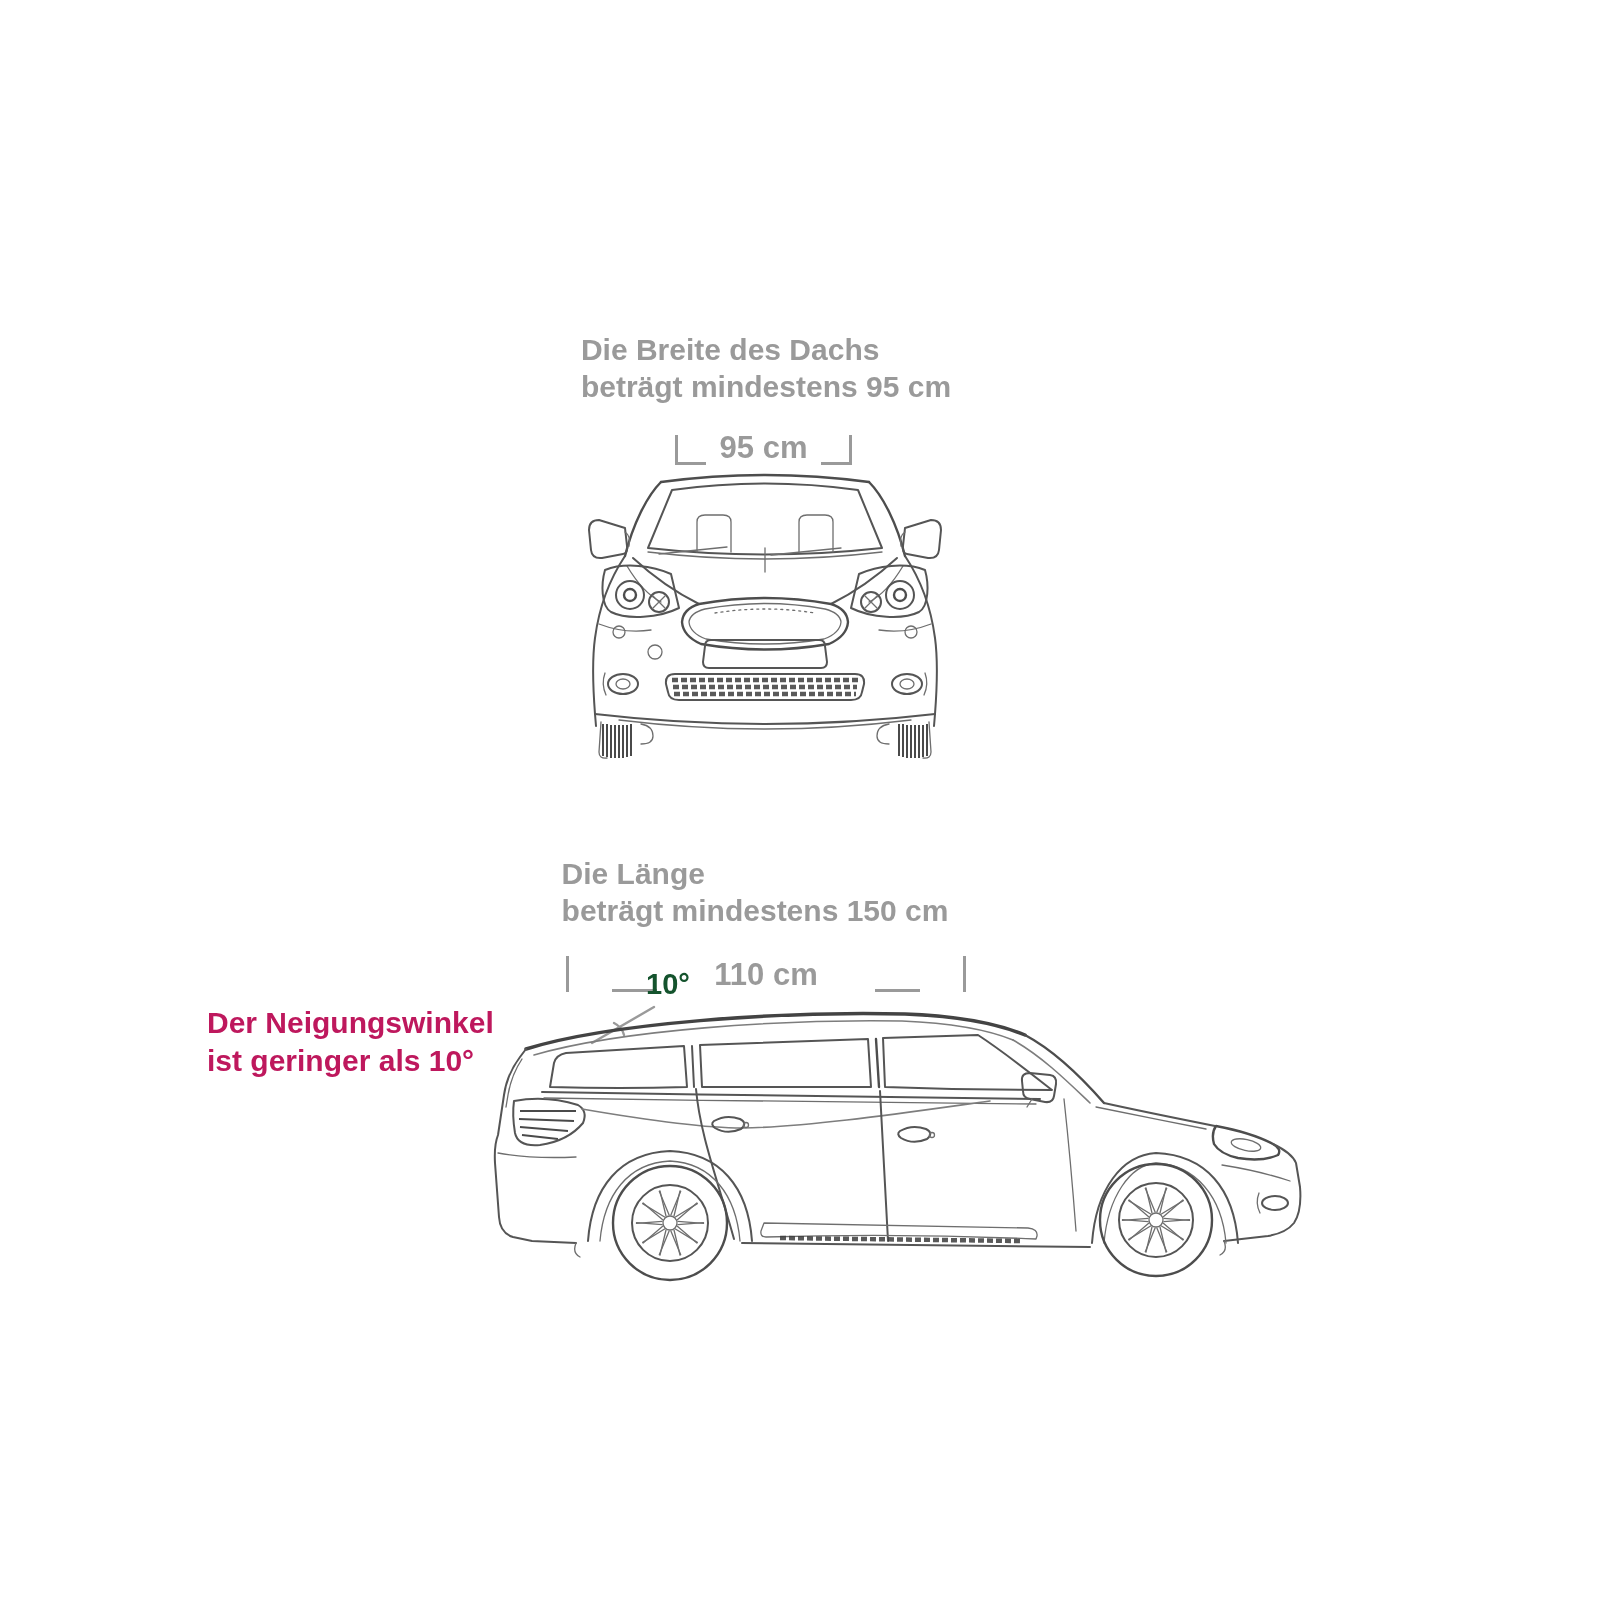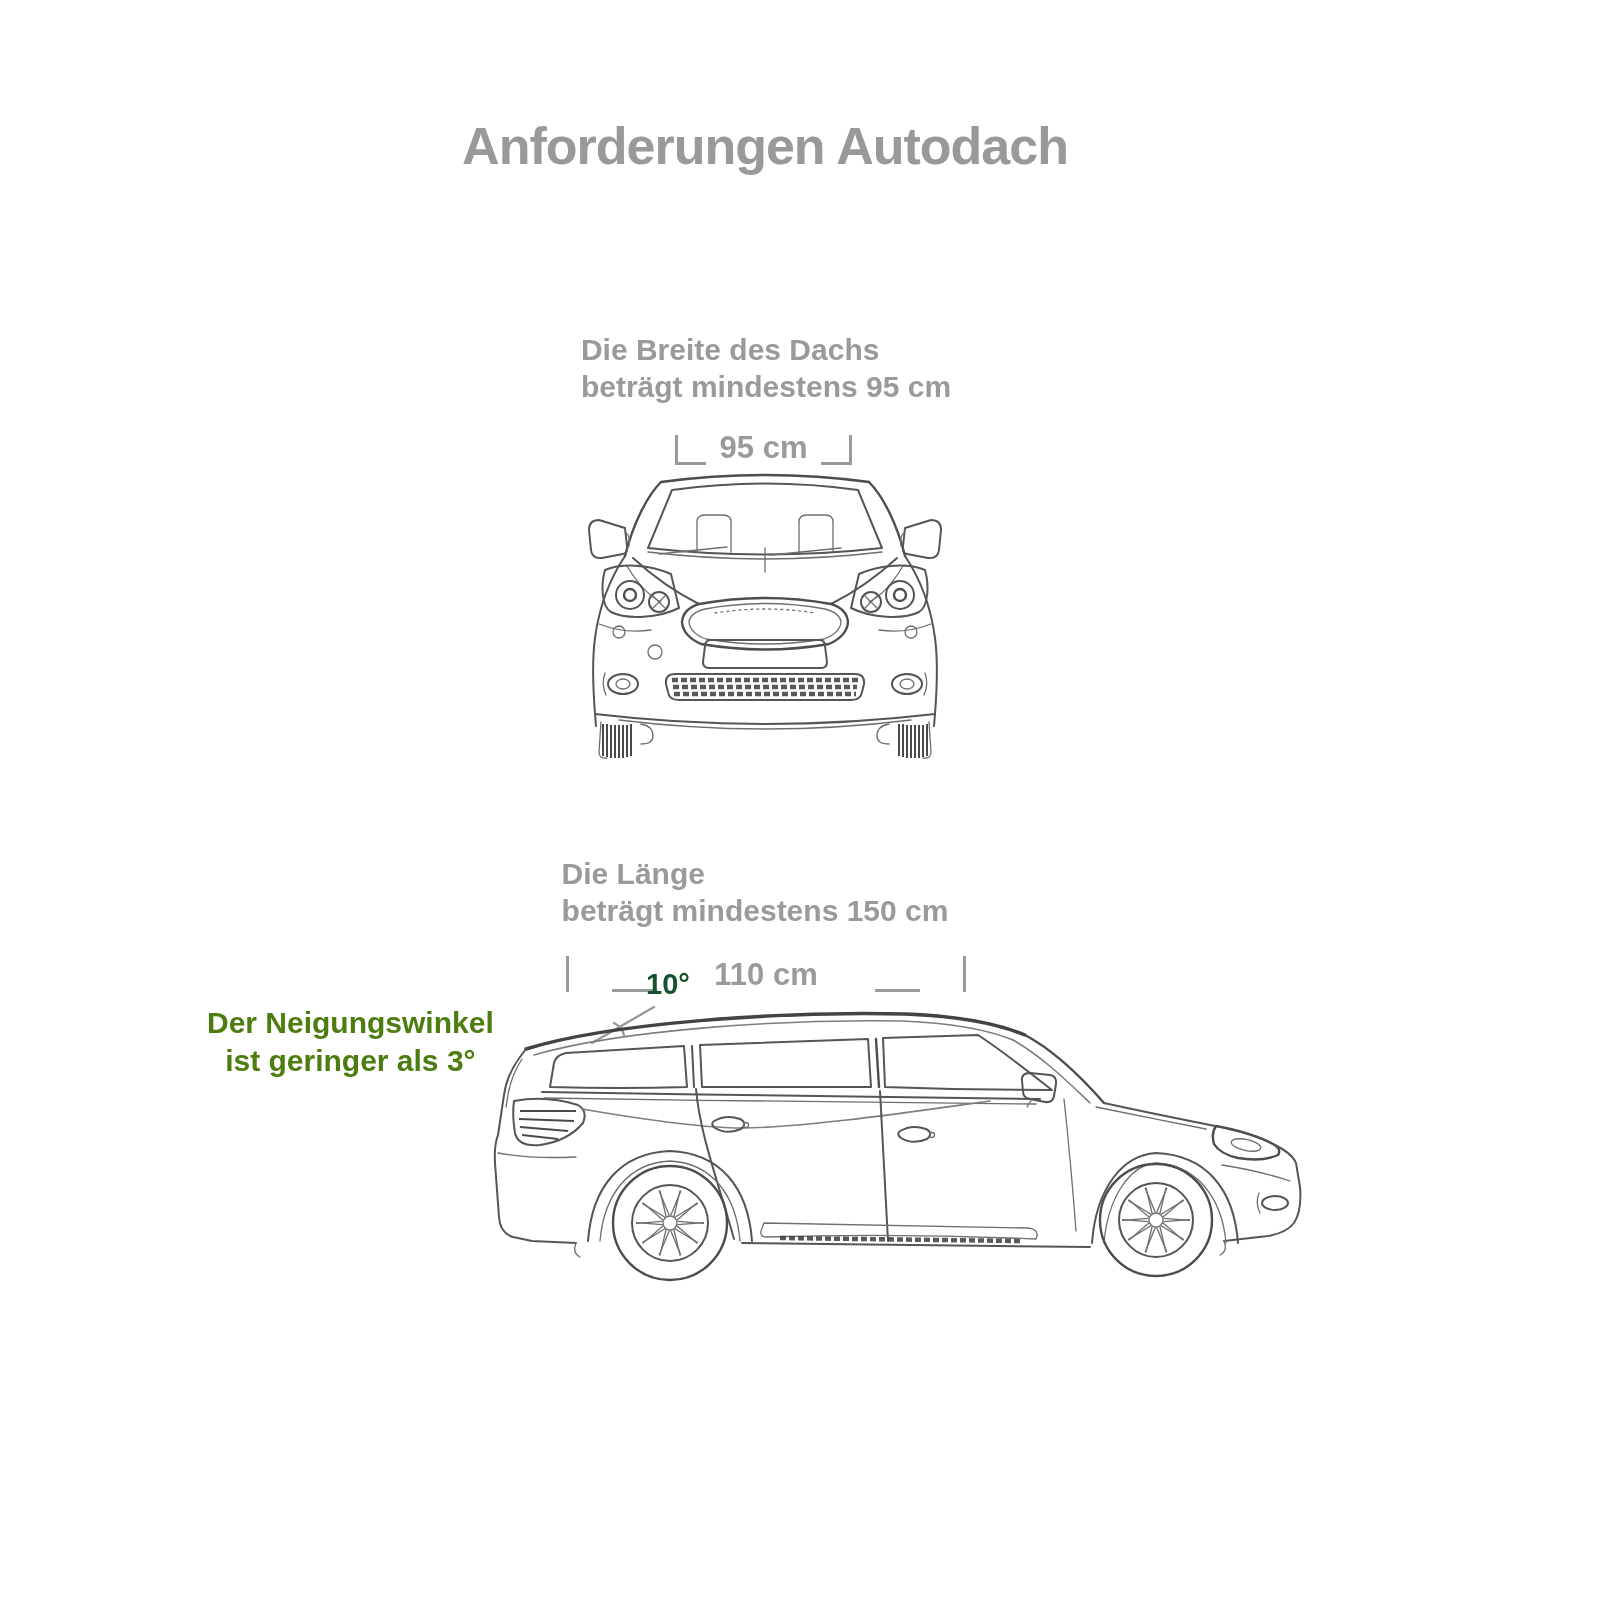--- a/index.html
+++ b/index.html
@@ -28,40 +28,39 @@
   }
   .measure-95{left:675px;top:433px;width:177px;height:32px;}
   .measure-95 .tick{height:30px;}
   .measure-110{left:566px;top:954px;width:400px;height:38px;gap:43px;}
   .measure-110 .tick{height:36px;}
   .angle-label{
     position:absolute;left:646px;top:968px;font-size:29px;font-weight:700;color:#14532d;white-space:nowrap;
   }
   .note{
     position:absolute;left:207px;top:1004px;font-size:30px;font-weight:700;line-height:38px;
-    text-align:center;color:#4d7c0f;white-space:nowrap;
+    text-align:left;color:#be185d;white-space:nowrap;
   }
   .car-svg{position:absolute;}
   .car-front{left:575px;top:462px;}
   .car-side{left:480px;top:995px;}
   svg .ln{fill:none;stroke:#555555;stroke-width:2;stroke-linecap:round;stroke-linejoin:round;}
   svg .ln-bold{fill:none;stroke:#434343;stroke-width:3.5;stroke-linecap:round;stroke-linejoin:round;}
   svg .ln-med{fill:none;stroke:#4d4d4d;stroke-width:2.4;stroke-linecap:round;stroke-linejoin:round;}
   svg .ln-thin{fill:none;stroke:#6e6e6e;stroke-width:1.3;stroke-linecap:round;stroke-linejoin:round;}
   svg .ln-lt{fill:none;stroke:#7d7d7d;stroke-width:1.6;stroke-linecap:round;stroke-linejoin:round;}
   svg .mesh{fill:none;stroke:#3c3c3c;stroke-width:4.5;stroke-dasharray:6 3;opacity:.85;}
   svg .hatch{fill:none;stroke:#4a4a4a;stroke-width:2;}
   svg .annot{fill:none;stroke:#9a9a9a;stroke-width:2.4;stroke-linecap:round;}
 </style>
 </head>
 <body>
 
 <div class="stage">
 
-  <div class="title">Anforderungen Autodach</div>
 
   <div class="caption caption-width">
     <div>Die Breite des Dachs</div>
     <div>beträgt mindestens 95 cm</div>
   </div>
 
   <div class="measure measure-95">
     <div class="tick"></div>
     <div class="seg"></div>
     <div class="lbl">95 cm</div>
@@ -150,21 +149,21 @@
     <div class="seg"></div>
     <div class="lbl">110 cm</div>
     <div class="seg"></div>
     <div class="tick"></div>
   </div>
 
   <div class="angle-label">10°</div>
 
   <div class="note">
     <div>Der Neigungswinkel</div>
-    <div>ist geringer als 3°</div>
+    <div>ist geringer als 10°</div>
   </div>
 
   <svg class="car-svg car-side" width="835" height="310" viewBox="0 0 835 310" aria-hidden="true">
     <defs>
       <g id="rsp">
           <path class="ln-thin" d="M 186,221 L 180,196 M 194,221 L 200,196"></path>
         </g>
       <g id="fsp">
           <path class="ln-thin" d="M 672,218 L 666,193 M 680,218 L 686,193"></path>
         </g>

